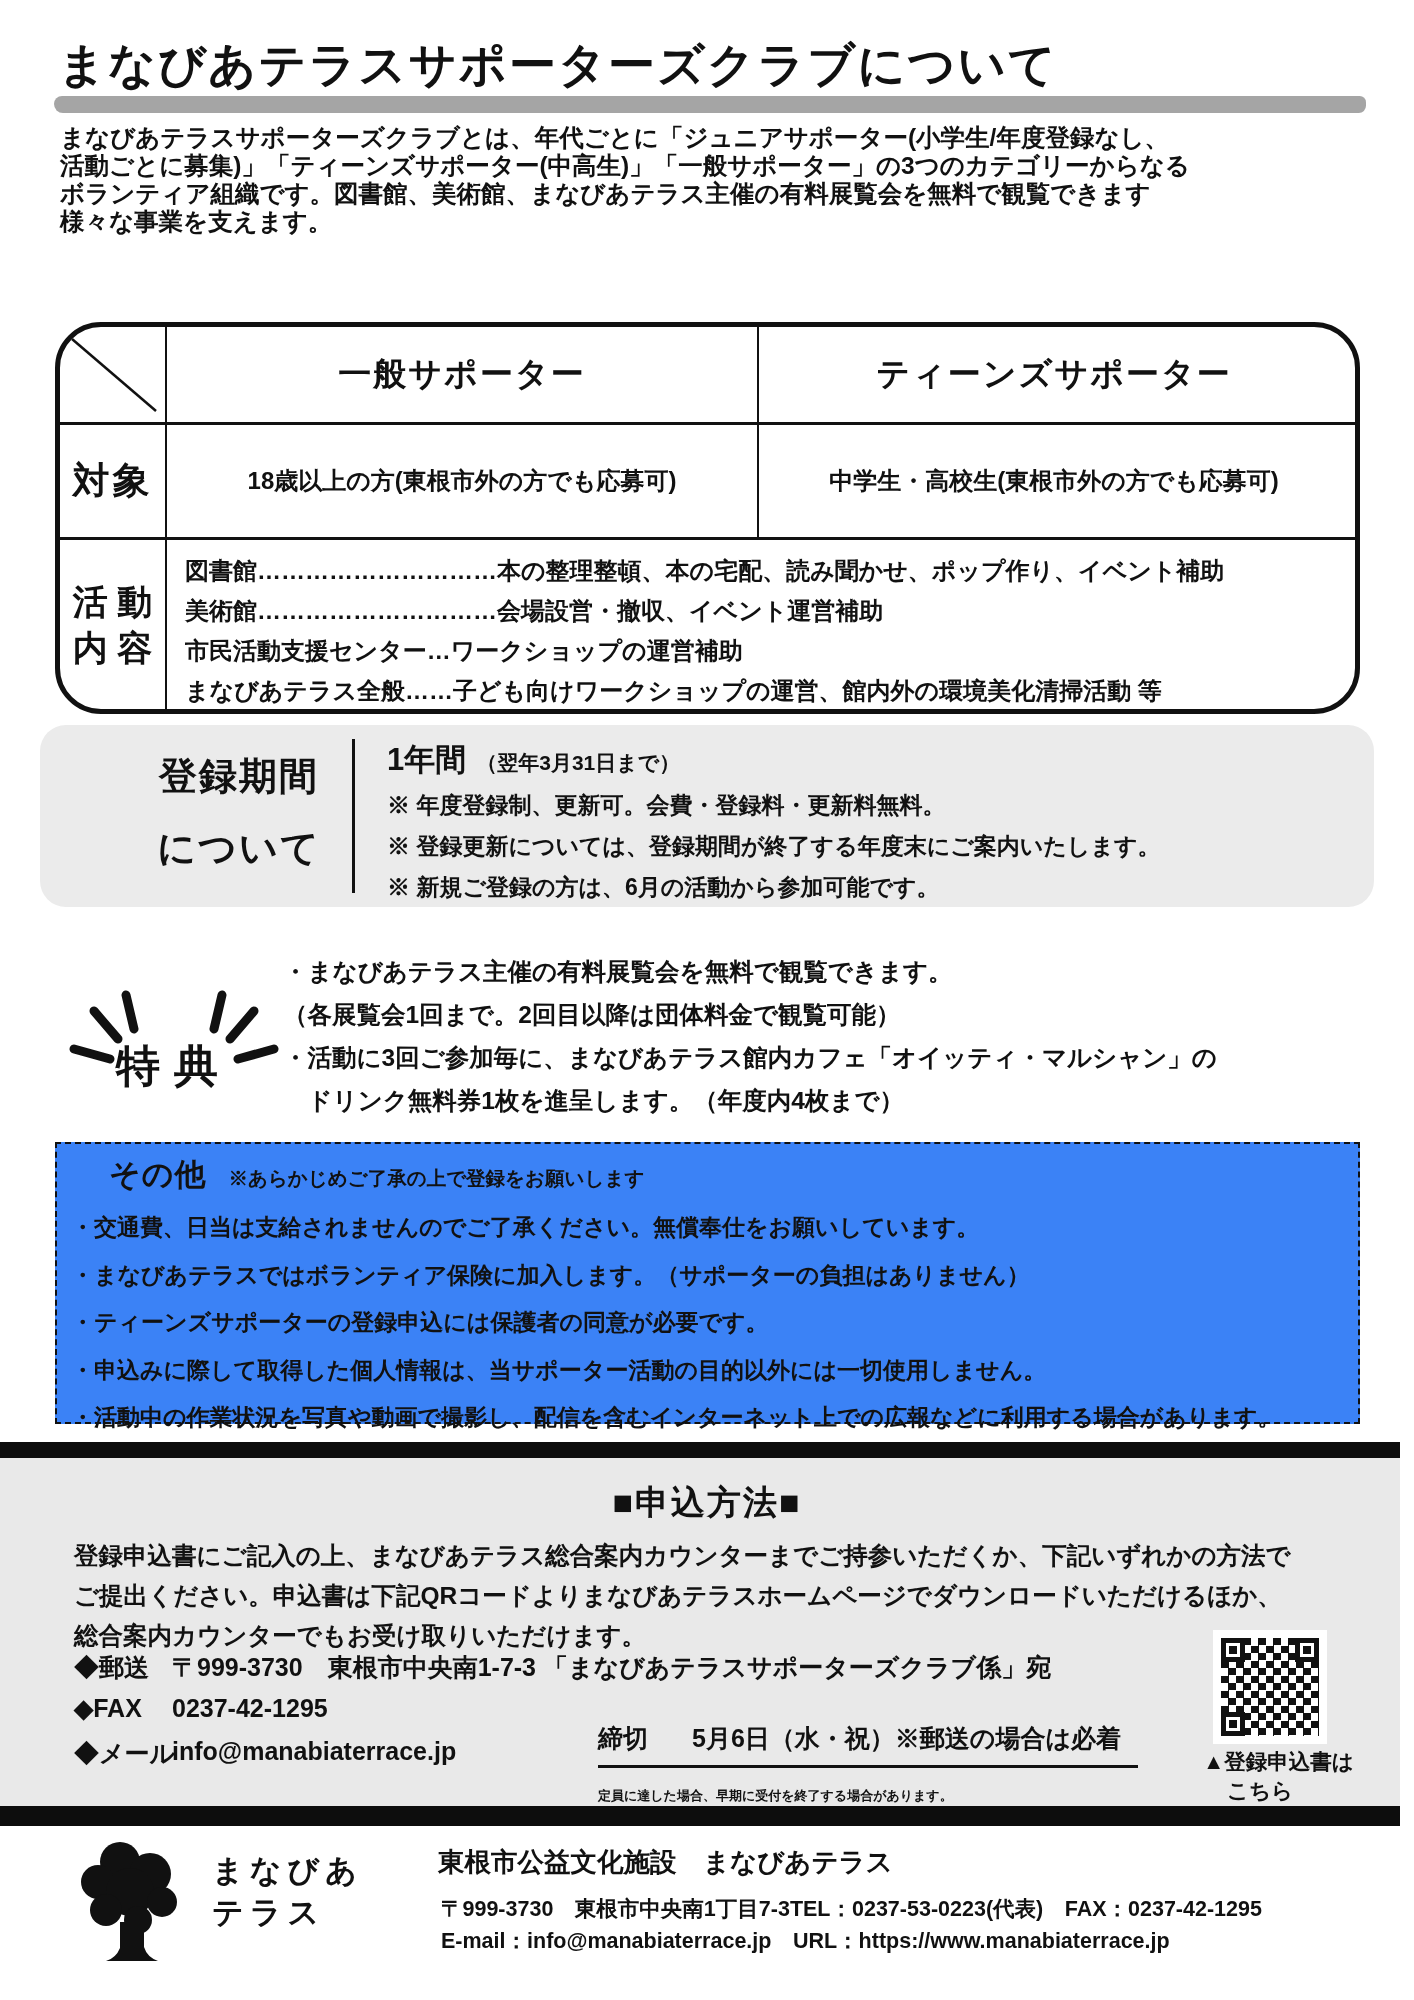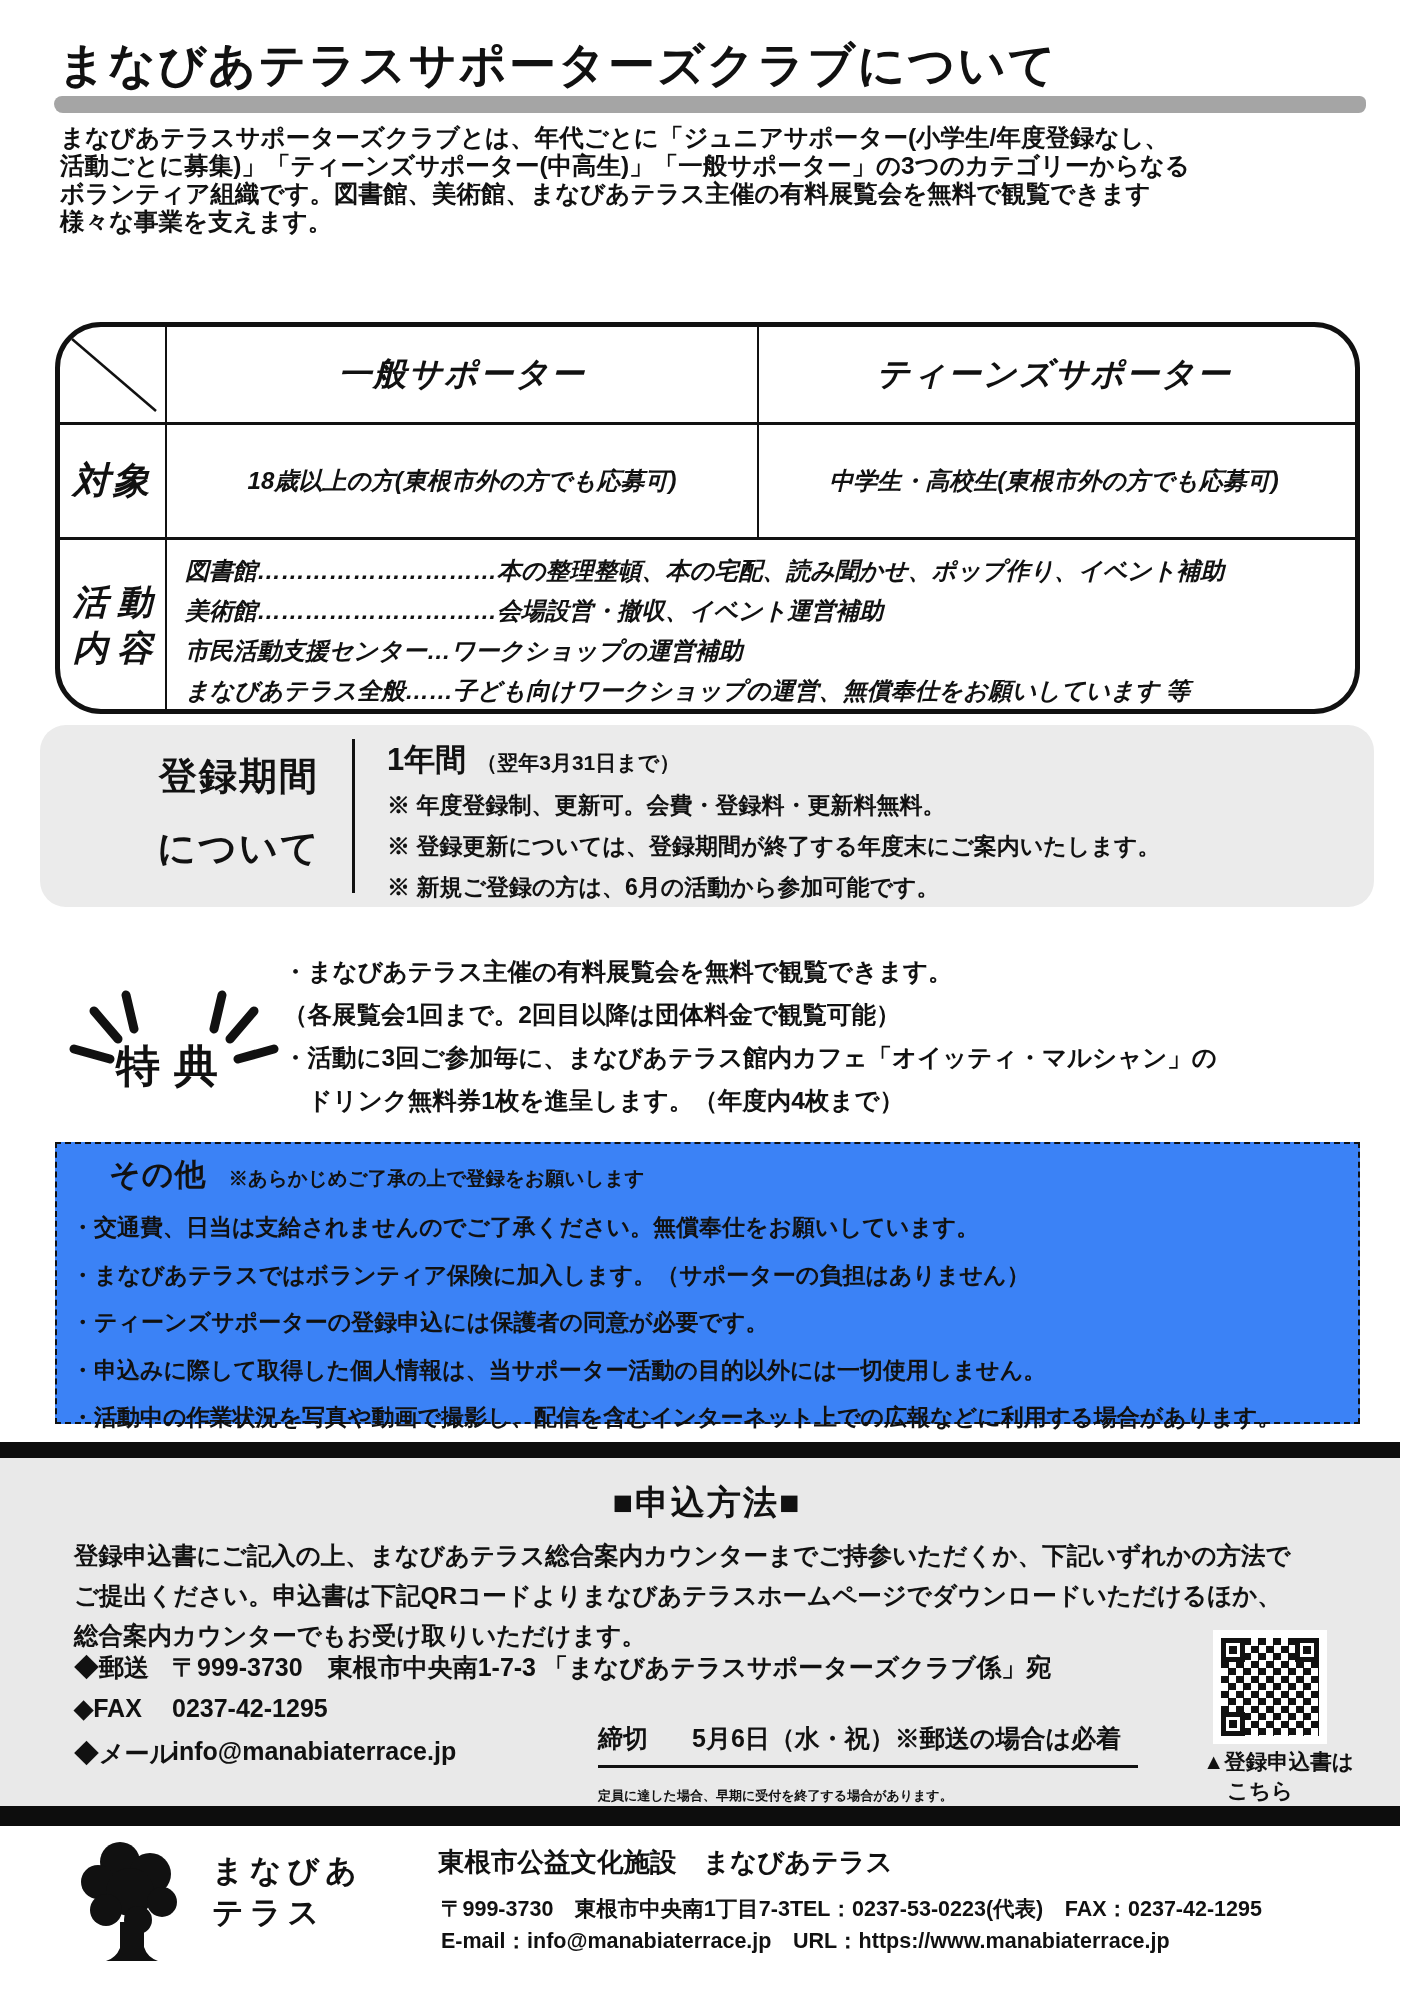--- a/index.html
+++ b/index.html
@@ -9,21 +9,21 @@
 
   
   .title{left:58px;top:34px;font-size:47px;font-weight:900;letter-spacing:2px;white-space:nowrap;}
   .title-underline{left:54px;top:96px;width:1312px;height:17px;background:#a5a5a5;border-radius:9px 7px 8px 10px;filter:blur(.4px);}
 
   
   .intro{left:60px;top:124px;width:1310px;font-size:24.5px;font-weight:700;line-height:28px;}
   .intro div{white-space:nowrap;}
 
   
-  .cat-table{left:55px;top:322px;width:1295px;height:382px;border:5px solid #111;border-radius:46px;background:#fff;font-style:italic;}
+  .cat-table{left:55px;top:322px;width:1295px;height:382px;border:5px solid #111;border-radius:46px;background:#fff;}
   .cat-table .label-divider{left:105px;top:0;bottom:0;width:2px;background:#111;}
   .cat-table .center-divider{left:697px;top:0;height:210px;width:2px;background:#111;}
   .cat-table .h1{left:0;right:0;top:95px;height:3px;background:#111;}
   .cat-table .h2{left:0;right:0;top:210px;height:3px;background:#111;}
   .cat-head{top:0;height:95px;display:flex;align-items:center;justify-content:center;font-size:33px;font-weight:900;letter-spacing:2px;}
   .cat-head.general{left:107px;width:590px;}
   .cat-head.teens{left:699px;width:590px;}
   .row-label{left:0;width:105px;display:flex;align-items:center;justify-content:center;font-weight:900;}
   .target-label{top:98px;height:112px;font-size:37px;letter-spacing:3px;}
   .target-cell{top:98px;height:112px;display:flex;align-items:center;justify-content:center;font-size:24px;font-weight:700;}
@@ -114,21 +114,21 @@
     <div class="abs row-label activity-label">
       <div>
         <div>活 動</div>
         <div>内 容</div>
       </div>
     </div>
     <div class="abs activity-lines">
       <div>図書館…………………………本の整理整頓、本の宅配、読み聞かせ、ポップ作り、イベント補助</div>
       <div>美術館…………………………会場設営・撤収、イベント運営補助</div>
       <div>市民活動支援センター…ワークショップの運営補助</div>
-      <div>まなびあテラス全般……子ども向けワークショップの運営、無償奉仕をお願いしています 等</div>
+      <div>まなびあテラス全般……子ども向けワークショップの運営、館内外の環境美化清掃活動 等</div>
     </div>
   </div>
 
   <div class="abs reg-box">
     <div class="abs reg-label" style="top:26px;">登録期間</div>
     <div class="abs reg-label" style="top:98px;">について</div>
     <div class="abs reg-divider"></div>
     <div class="abs reg-duration">
       <span class="big">1年間</span>
       <span class="small">（翌年3月31日まで）</span>

